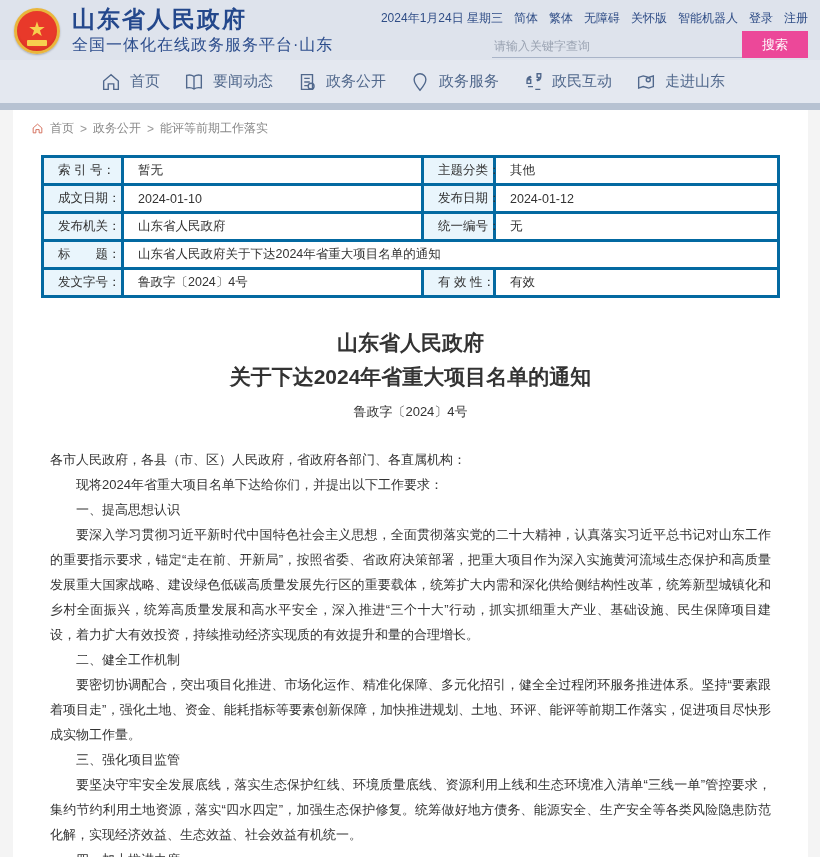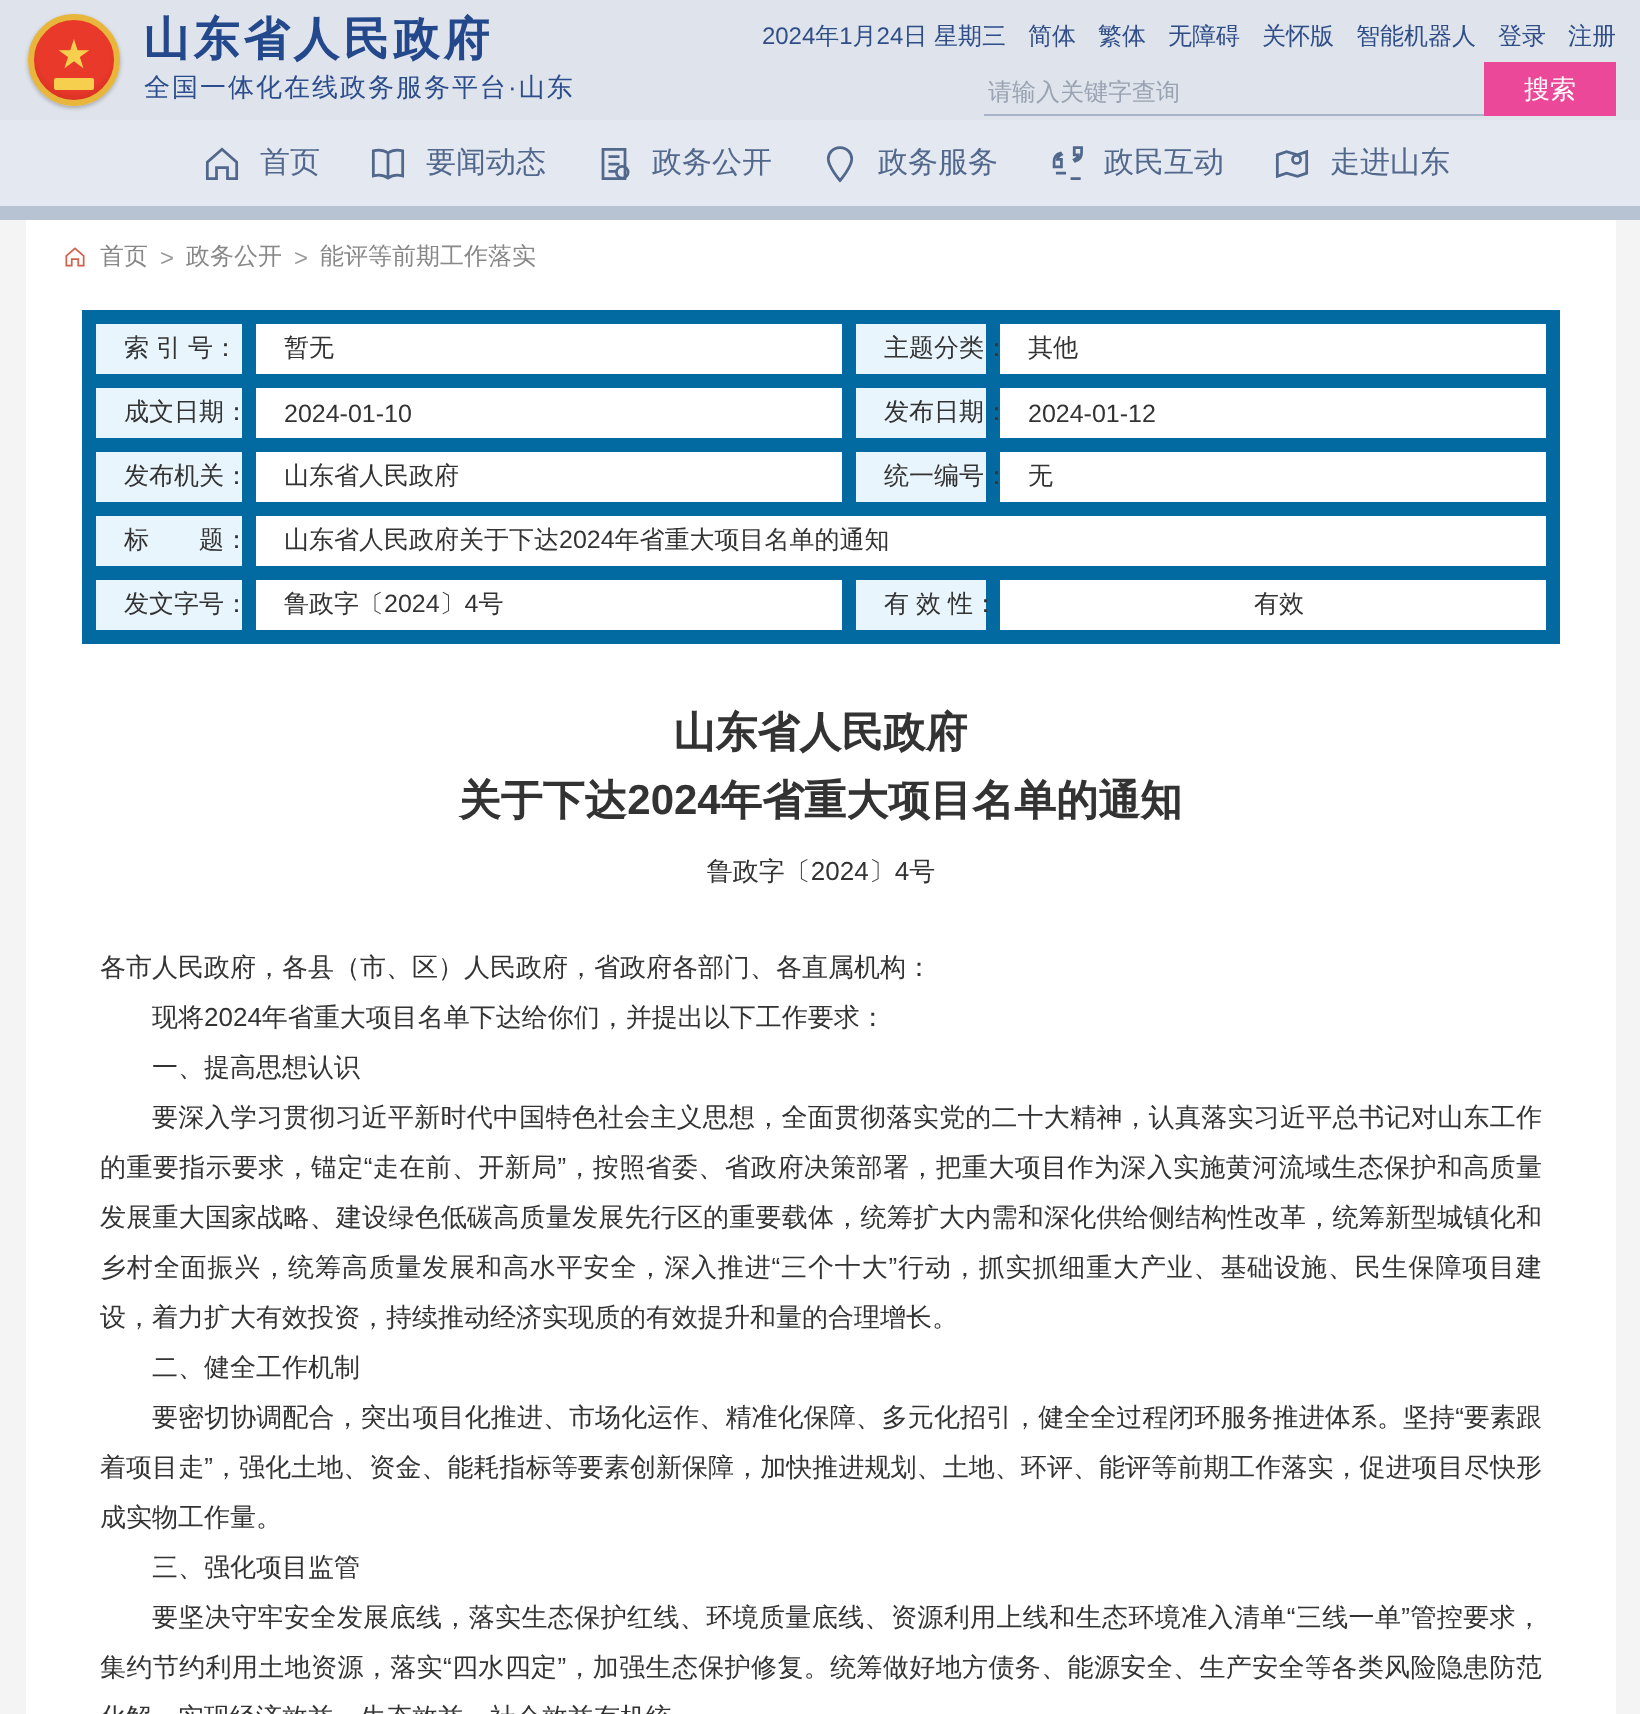--- a/index.html
+++ b/index.html
@@ -16,21 +16,21 @@
   .emblem {
     width:46px; height:46px; border-radius:50%;
     background:radial-gradient(circle at 50% 42%, #e8392a 0 60%, #c3271a 100%);
     border:3px solid #e9b63c; position:relative; flex:0 0 auto;
     box-shadow:0 1px 2px rgba(0,0,0,.25);
   }
   .emblem .star { position:absolute; left:50%; top:45%; transform:translate(-50%,-50%); color:#f7cf4e; font-size:20px; line-height:1; }
   .emblem .gate { position:absolute; left:50%; bottom:5px; transform:translateX(-50%); width:20px; height:6px; background:#f7cf4e; border-radius:1px; }
   .brand-text { margin-left:12px; }
   .site-title { font-size:23px; font-weight:bold; color:#24488c; letter-spacing:2px; line-height:26px; }
-  .site-subtitle { font-size:13px; color:#2c4d8c; margin-top:3px; letter-spacing:1px;text-align:center; }
+  .site-subtitle { font-size:16px; color:#2c4d8c; margin-top:3px; letter-spacing:1px;text-align:center; }
   .top-right { position:absolute; right:12px; top:10px; font-size:12px; color:#2f4d86; display:flex; gap:11px; align-items:center;text-align:right; }
   .top-right span { cursor:default; }
   .search-row { position:absolute; right:12px; top:31px; display:flex; align-items:flex-end; }
   .search-input {
     width:250px; border:none; border-bottom:1px solid #a9b4c8; background:transparent;
     font-size:12px; color:#a21caf; padding:4px 2px; outline:none; font-family:inherit;
   }
   .search-input::placeholder { color:#9aa3b2; }
   .search-btn {
     width:66px; height:27px; background:#ec4899; color:#fff; border:none; font-size:13px;
@@ -46,25 +46,25 @@
   .nav-band { height:7px; background:#b7c2d2; }
   
   .content-wrap { background:#f4f4f4; width:820px; }
   .card { background:#fff; margin:0 12px 0 13px; min-height:747px; position:relative; padding-bottom:6px; }
   .breadcrumb { display:flex; align-items:center; gap:6px; font-size:12px; color:#888; padding:10px 18px 8px 18px; }
   .breadcrumb svg { width:13px; height:13px; stroke:#d0604a; fill:none; stroke-width:1.6; }
   .crumb { cursor:pointer; }
   .crumb-sep { color:#999; }
   
   table.meta { border-collapse:collapse; table-layout:fixed; width:739px; margin:10px auto 0 auto; font-size:12.5px; }
-  table.meta td { border:7px solid #0369a1; height:27px; padding:4px 8px 4px 14px; color:#333; vertical-align:middle; }
+  table.meta td { border:3px solid #0369a1; height:27px; padding:4px 8px 4px 14px; color:#333; vertical-align:middle; }
   td.lbl { background:#e9f5fc; width:80px; padding-left:10px; white-space:nowrap; }
   td.lbl2 { background:#e9f5fc; width:72px; padding-left:10px; white-space:nowrap; }
   td.val1 { width:300px; }
-  .valid-red { color:#e03b2f;text-align:center; }
+  .valid-red { color:#e03b2f; }
   
   .doc-title { text-align:center; font-weight:bold; font-size:21px; line-height:34px; margin-top:28px; color:#333; }
   .doc-number { text-align:center; font-size:13px; margin-top:9px; color:#333; }
   .doc-body { margin:26px 37px 0 37px; font-size:13px; line-height:25px; text-align:justify; color:#333; }
   .doc-body p { text-indent:2em; }
   .doc-body p.salutation { text-indent:0;font-family:Liberation Serif, serif; }
   .doc-body p.sec-head { font-weight:normal; }
 </style>
 </head>
 <body>

